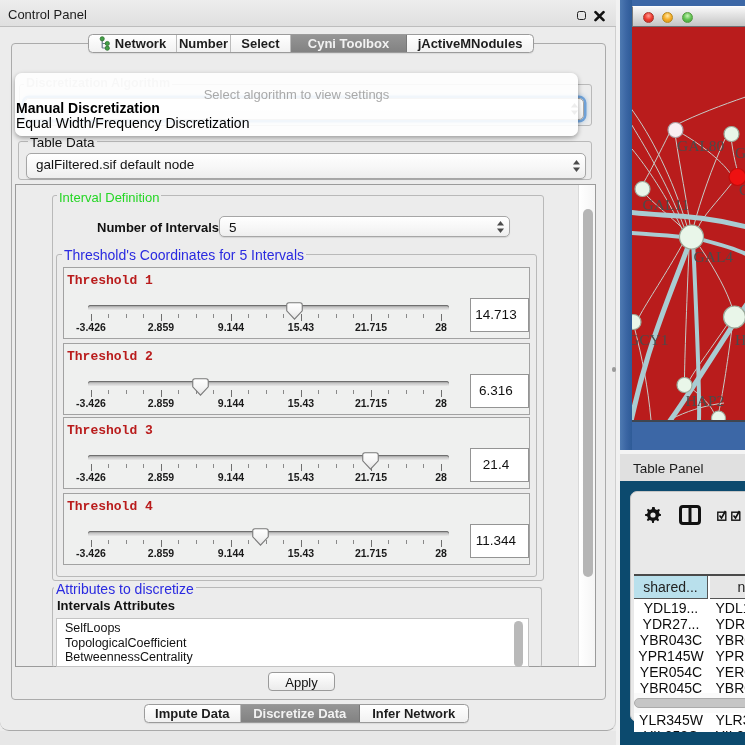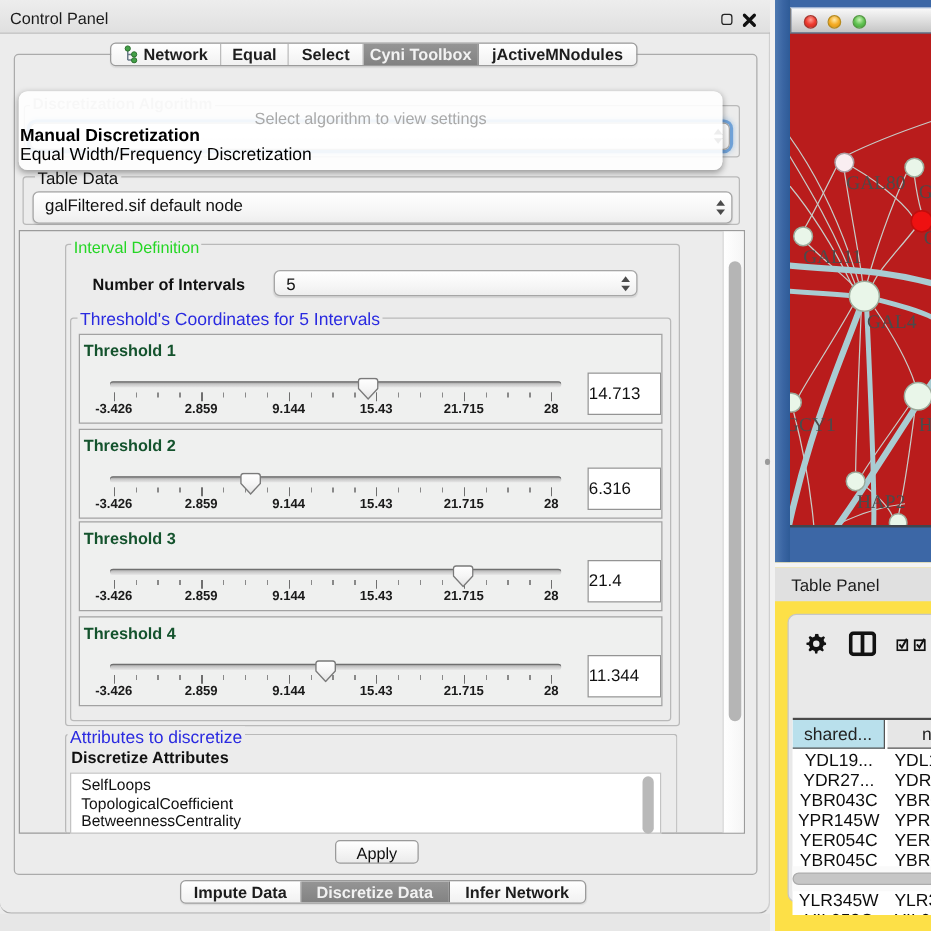--- a/index.html
+++ b/index.html
@@ -27,47 +27,47 @@
   .grp { position:absolute; border:1px solid #b9b9b9; border-radius:3px; }
   .grp-title { position:absolute; font-size:13px; background:#ececec; padding:0 2px; white-space:nowrap; }
 
   
   .combo { position:absolute; background:linear-gradient(#ffffff,#f6f6f6 60%,#eeeeee); border:1px solid #a6a6a6; border-radius:5px; box-shadow:0 1px 1px rgba(0,0,0,0.1); }
   .combo .ct { position:absolute; left:9px; top:3px; font-size:13.5px; color:#111; }
   .combo svg { position:absolute; right:4px; top:50%; transform:translateY(-50%); }
 
   
   .thp { position:absolute; left:63px; width:467px; height:72px; border:1px solid #a2a2a2; background:#eff0ef; }
-  .thp .lbl { position:absolute; left:3px; top:5px; font-size:13px; font-weight:bold; color:#14532d; }
+  .thp .lbl { position:absolute; left:3px; top:5px; font-size:13px; font-weight:bold; color:#b91c1c;font-family:Liberation Mono, monospace; }
   .thp .track { position:absolute; left:24px; top:37px; width:361px; height:5px; border-radius:2.5px; background:linear-gradient(#848484,#c6c6c6 45%,#e8e8e8); box-shadow:inset 0 1px 0 #6f6f6f; }
   .thp .ticks { position:absolute; left:26.5px; top:46px; width:352px; height:4px; background:repeating-linear-gradient(90deg,#898989 0 1px,transparent 1px 17.5px); }
   .thp .ticksM { position:absolute; left:26.5px; top:46px; width:352px; height:7px; background:repeating-linear-gradient(90deg,#6f6f6f 0 1px,transparent 1px 70px); }
   .thp .tl { position:absolute; top:53px; width:60px; text-align:center; font-size:10.5px; font-weight:bold; color:#1a1a1a; }
-  .thp .val { position:absolute; left:406px; top:30px; width:59px; height:34px; background:#fff; border:1px solid #949494; font-size:13.5px; color:#111; text-align:left; padding:8px 7px 0 0; }
+  .thp .val { position:absolute; left:406px; top:30px; width:59px; height:34px; background:#fff; border:1px solid #949494; font-size:13.5px; color:#111; text-align:center; padding:8px 7px 0 0; }
   .thumb { position:absolute; top:33.5px; width:17px; height:18px; }
 
   
   #numlist { left:56px; top:618px; width:473px; height:49px; background:#fff; border:1px solid #c3c3c3; font-size:12.5px; color:#111; overflow:hidden; }
   #numlist { padding-top:1px; }
   #numlist div { padding:1px 0 0 8px; height:14.6px; }
 
   .btn { position:absolute; background:linear-gradient(#ffffff,#ebebeb); border:1px solid #9a9a9a; border-radius:4px; font-size:13px; color:#111; text-align:center; }
 
   
   #popup { left:15px; top:73px; width:563px; height:63px; background:rgba(255,255,255,0.90); border-radius:7px; box-shadow:0 2px 5px rgba(0,0,0,0.35); }
 
   
   #gapcol { left:616px; top:0; width:4px; height:745px; background:#f1f1f1; }
   #netwin { left:620px; top:0; width:125px; height:450px; background:#3c67a6; }
   #netblue-l { left:0; top:0; width:11.5px; height:450px; background:linear-gradient(90deg,#4e7ab2,#3a65a3 55%,#2e5b97); }
   #nettitle { left:11.5px; top:6px; width:113.5px; height:21px; background:linear-gradient(#f8f8f8,#cfcfcf 80%,#c4c4c4); border-bottom:1px solid #6f7074; border-left:1px solid #78797c; border-top:1px solid #fdfdfd; }
   .light { position:absolute; top:5px; width:11px; height:11px; border-radius:50%; }
   #canvas { left:11.5px; top:27px; width:113.5px; height:393px; background:#b91c1c; overflow:hidden; }
 
-  #tablearea { left:620px; top:450px; width:125px; height:295px; background:#fde047; }
+  #tablearea { left:620px; top:450px; width:125px; height:295px; background:#0c4a6e; }
   #tp-head { left:0px; top:4px; width:125px; height:27px; background:#e0e0e0; }
   #tp-head .txt { position:absolute; left:13px; top:7px; font-size:13.5px; color:#1c1c1c; }
   #tp-panel { left:10px; top:41px; width:130px; height:231px; background:#e9e9e9; border:1px solid #c6c6c6; border-radius:7px; }
   #ttable { left:3px; top:42.5px; width:112px; height:158.5px; overflow:hidden; background:#fff;margin-top:39px; }
   .trow { position:absolute; left:0; width:130px; height:16px; font-size:14px; color:#0d0d0d; }
   .trow .c1 { position:absolute; left:0; width:74px; text-align:center; top:1px; }
   .trow .c2 { position:absolute; left:81.5px; top:1px; }
 </style>
 </head>
 <body>
@@ -85,23 +85,23 @@
 
   <div class="seg" style="left:88px; top:33.5px;">
     <div class="tb" style="width:88px;">
       <svg width="12" height="15" viewBox="0 0 12 15" style="margin-right:4px;">
         <path d="M3.2 3.5 V12 M3.2 7.5 H8 M3.2 12 H8" stroke="#6a7a8a" stroke-width="1.2" fill="none"></path>
         <circle cx="3.2" cy="2.8" r="2.1" fill="#43a047" stroke="#2e7031" stroke-width="0.8"></circle>
         <circle cx="8.3" cy="7.5" r="2.1" fill="#43a047" stroke="#2e7031" stroke-width="0.8"></circle>
         <circle cx="8.3" cy="12.2" r="2.1" fill="#43a047" stroke="#2e7031" stroke-width="0.8"></circle>
       </svg>
       Network</div>
-    <div class="tb" style="width:54px;">Equal</div>
+    <div class="tb" style="width:54px;">Number</div>
     <div class="tb" style="width:60px;">Select</div>
-    <div class="tb sel" style="width:92px;">Cyni Toolbox</div>
+    <div class="tb sel" style="width:116px;">Cyni Toolbox</div>
     <div class="tb" style="width:126px;">jActiveMNodules</div>
   </div>
 
   <div class="grp" style="left:19px; top:84px; width:573px; height:42px;"></div>
   <div class="grp-title" style="left:24px; top:76px; font-weight:bold; color:rgba(30,30,30,0.30); font-size:12.5px;">Discretization Algorithm</div>
 
   <div class="combo" style="left:24px; top:98px; width:560px; height:22px; box-shadow:0 0 0 2.5px rgba(96,152,212,0.85), 0 0 4px 3px rgba(120,170,220,0.45);">
     <svg width="9" height="13" viewBox="0 0 9 13">
         <path d="M4.5 0.5 L8 5 H1 Z" fill="#4a4a4a"></path>
         <path d="M4.5 12.5 L8 8 H1 Z" fill="#4a4a4a"></path>
@@ -119,21 +119,21 @@
   </div>
 
   <div class="abs" style="left:15px; top:184px; width:581px; height:483px; border:1px solid #9b9b9b; background:#ececec; overflow:hidden;">
     <div class="abs" style="position:absolute; left:562px; top:0; width:19px; height:483px; background:linear-gradient(90deg,#ffffff,#f4f4f4); border-left:1px solid #d9d9d9;"></div>
     <div class="abs" style="position:absolute; left:567px; top:24px; width:9.5px; height:368px; background:#b5b5b5; border-radius:5px;"></div>
   </div>
 
   <div class="grp" style="left:52px; top:195px; width:492px; height:386px;"></div>
   <div class="grp-title" style="left:57px; top:190px; color:#25d625; font-size:13px;">Interval Definition</div>
 
-  <div class="abs b13" style="left:74px; top:220px;">Number of Intervals</div>
+  <div class="abs b13" style="left:97px; top:220px;">Number of Intervals</div>
   <div class="combo" style="left:219px; top:216px; width:291px; height:21px;">
     <span class="ct">5</span>
     <svg width="9" height="13" viewBox="0 0 9 13">
         <path d="M4.5 0.5 L8 5 H1 Z" fill="#4a4a4a"></path>
         <path d="M4.5 12.5 L8 8 H1 Z" fill="#4a4a4a"></path>
       </svg>
   </div>
 
   <div class="grp" style="left:56px; top:254px; width:481px; height:323px;"></div>
   <div class="grp-title" style="left:62px; top:247px; color:#2a2ae0; font-size:14px;">Threshold's Coordinates for 5 Intervals</div>
@@ -205,21 +205,21 @@
     <div class="tl" style="left:277px;">21.715</div>
     <div class="tl" style="left:347px;">28</div>
     <svg class="thumb" style="left:187.5px;" width="17" height="18" viewBox="0 0 17 18">
         <path d="M3 0.75 H14 Q16.25 0.75 16.25 3 V8.8 L8.5 17.1 L0.75 8.8 V3 Q0.75 0.75 3 0.75 Z" fill="url(#tg)" stroke="#7a7a7a" stroke-width="1.1"></path>
       </svg>
     <div class="val">11.344</div>
   </div>
 
   <div class="grp" style="left:52px; top:587px; width:490px; height:80px; border-bottom:none;"></div>
   <div class="grp-title" style="left:54px; top:581px; color:#2a2ae0; font-size:14px;">Attributes to discretize</div>
-  <div class="abs b13" style="left:57px; top:598px;">Discretize Attributes</div>
+  <div class="abs b13" style="left:57px; top:598px;">Intervals Attributes</div>
   <div class="abs" id="numlist">
     <div>SelfLoops</div>
     <div>TopologicalCoefficient</div>
     <div>BetweennessCentrality</div>
   </div>
   <div class="abs" style="left:514px; top:621px; width:9px; height:46px; background:#b9b9b9; border-radius:4.5px;"></div>
 
   <div class="btn" style="left:268px; top:672px; width:67px; height:19px; padding-top:1.5px;">Apply</div>
 
   <div class="seg" style="left:143.5px; top:704px;">

